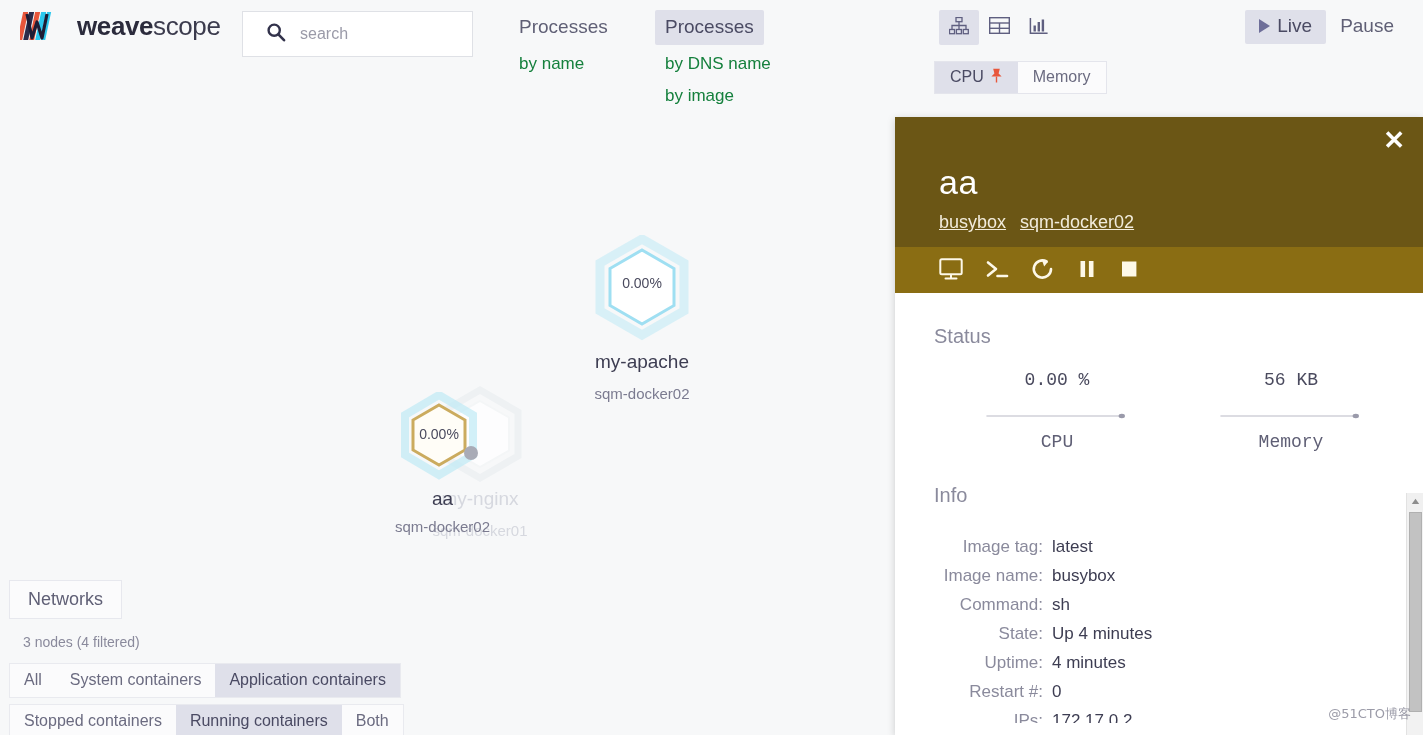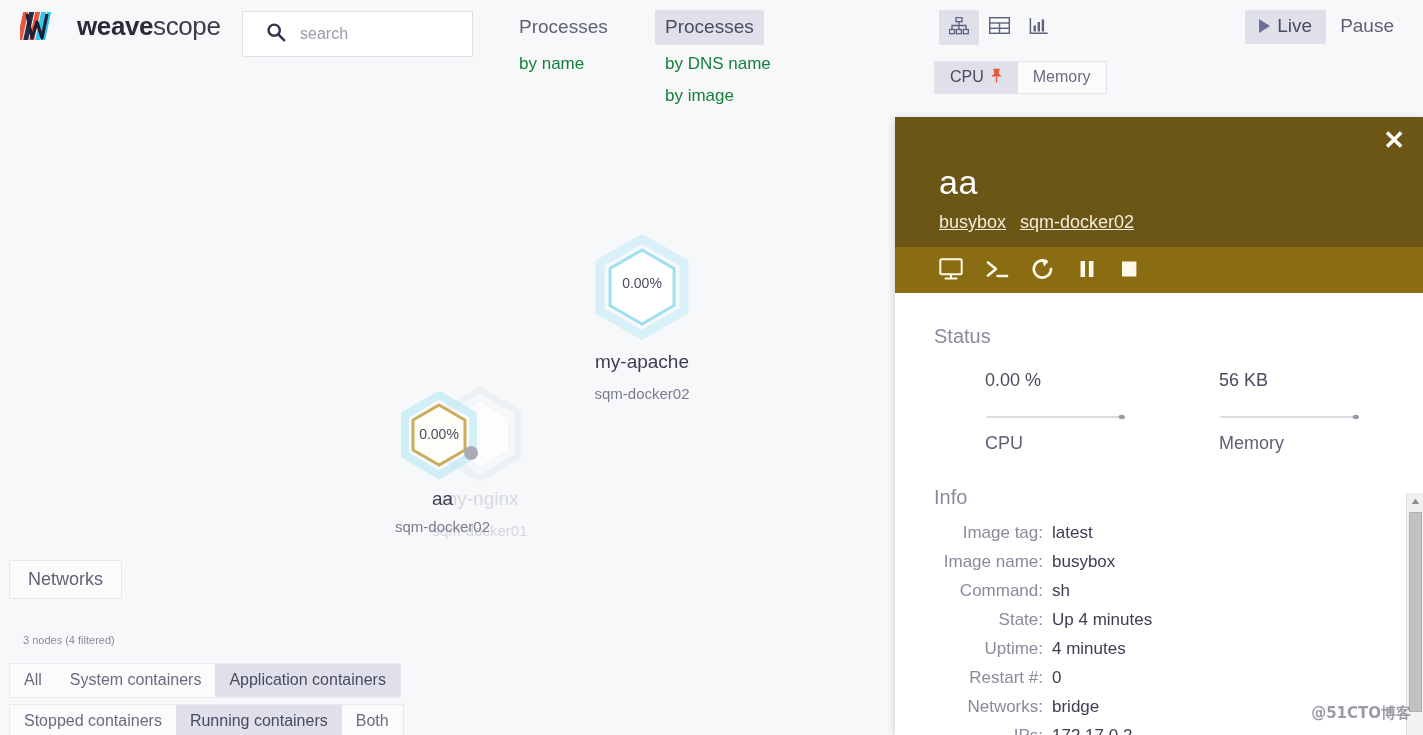--- a/index.html
+++ b/index.html
@@ -83,24 +83,24 @@
   .node-sublabel { font-size: 15px; color: #7b7b90; margin-top: 12px; white-space: nowrap; }
   .node-metric {
     position: absolute; left: 0; right: 0; top: 50%; transform: translateY(-50%);
     font-size: 14px; color: #4a4a5e; pointer-events: none;
   }
   .node-faded .node-label { color: #d6d8df; }
   .node-faded .node-sublabel { color: #d6d8df; }
 
   
   .networks-btn {
-    position: absolute; left: 9px; top: 560px; font-size: 18px; color: #5f5f75;
+    position: absolute; left: 9px; top: 580px; font-size: 18px; color: #5f5f75;
     background: #fbfbfc; border: 1px solid #e7e8ee; padding: 8px 18px; cursor: pointer;
   }
-  .node-count { position: absolute; left: 23px; top: 634px; font-size: 11px; color: #8a8a9c; }
+  .node-count { position: absolute; left: 23px; top: 634px; font-size: 14px; color: #8a8a9c; }
   .filter-row {
     position: absolute; display: flex; background: #fbfbfc; border: 1px solid #e9eaef;
   }
   .filter-row.r1 { left: 9px; top: 663px; }
   .filter-row.r2 { left: 9px; top: 704px; }
   .f-btn { font-size: 16px; color: #6b6b80; padding: 7px 14px 8px; cursor: pointer; white-space: nowrap; }
   .f-btn.active { background: #dfe0ea; color: #4a4a63; }
 
   
   .details {
@@ -117,27 +117,27 @@
   .det-link { font-size: 18px; color: #f2ecdc; text-decoration: underline; cursor: pointer; }
   .det-tools {
     background: #8a6d13; padding: 11px 44px 13px; display: flex; gap: 22px; align-items: center;
   }
   .tool-ic { cursor: pointer; display: flex; align-items: center; }
 
   .det-body { padding: 32px 0 0 0; height: 420px; position: relative; }
   .sec-title { font-size: 20px; color: #8a8a9c; margin-left: 39px; font-weight: 400; }
 
   .metrics { display: flex; margin-top: 22px; padding: 0 60px 0 90px; gap: 90px; }
-  .metric { flex: 1; text-align: left; }
+  .metric { flex: 1; text-align: center; font-family: Liberation Mono, monospace; }
   .metric-val { font-size: 18px; color: #4a4a5e; }
   .metric-spark { margin: 18px 0 10px; height: 14px; }
   .metric-name { font-size: 18px; color: #5f5f75; }
 
   .info-sec { margin-top: 32px; }
-  .info-table { margin-top: 14px; }
+  .info-table { margin-top: 30px; }
   .info-row { display: flex; margin-bottom: 9px; }
   .info-key {
     width: 157px; text-align: right; font-size: 17px; color: #8a8a9c;
     padding-right: 9px; white-space: nowrap;
   }
   .info-val { font-size: 17px; color: #3d3d52; white-space: nowrap; }
   .info-row.clipped { overflow: hidden; height: 12px; }
 
   
   .scrollbar {
@@ -147,22 +147,22 @@
   .sb-up {
     width: 17px; height: 17px; background: #f0f0f0;
     display: flex; align-items: center; justify-content: center;
   }
   .sb-thumb {
     position: absolute; left: 2px; top: 19px; width: 13px; height: 200px;
     background: #c2c2c2; border: 1px solid #b0b0b0;
   }
 
   .watermark {
-    position: absolute; right: 12px; bottom: 12px; font-size: 15px; color: #8a8a99;
-    opacity: .85; font-family: "DejaVu Sans", sans-serif; pointer-events: none; font-weight: bold;
+    position: absolute; right: 12px; bottom: 12px; font-size: 13px; color: #8a8a99;
+    opacity: .85; font-family: "DejaVu Sans", sans-serif; pointer-events: none;
   }
 </style>
 </head>
 <body>
 
 <div id="app">
 
   <div class="logo-wrap">
     <span class="logo-mark">
       <svg width="34" height="36" viewBox="0 0 34 36">
@@ -401,24 +401,20 @@
             <div class="info-val">Up 4 minutes</div>
           </div>
           <div class="info-row">
             <div class="info-key">Uptime:</div>
             <div class="info-val">4 minutes</div>
           </div>
           <div class="info-row">
             <div class="info-key">Restart #:</div>
             <div class="info-val">0</div>
           </div>
-          <div class="info-row">
-            <div class="info-key">Networks:</div>
-            <div class="info-val">bridge</div>
-          </div>
           <div class="info-row clipped">
             <div class="info-key">IPs:</div>
             <div class="info-val">172.17.0.2</div>
           </div>
         </div>
       </div>
 
       <div class="scrollbar">
         <div class="sb-up">
           <svg width="9" height="7" viewBox="0 0 9 7">

